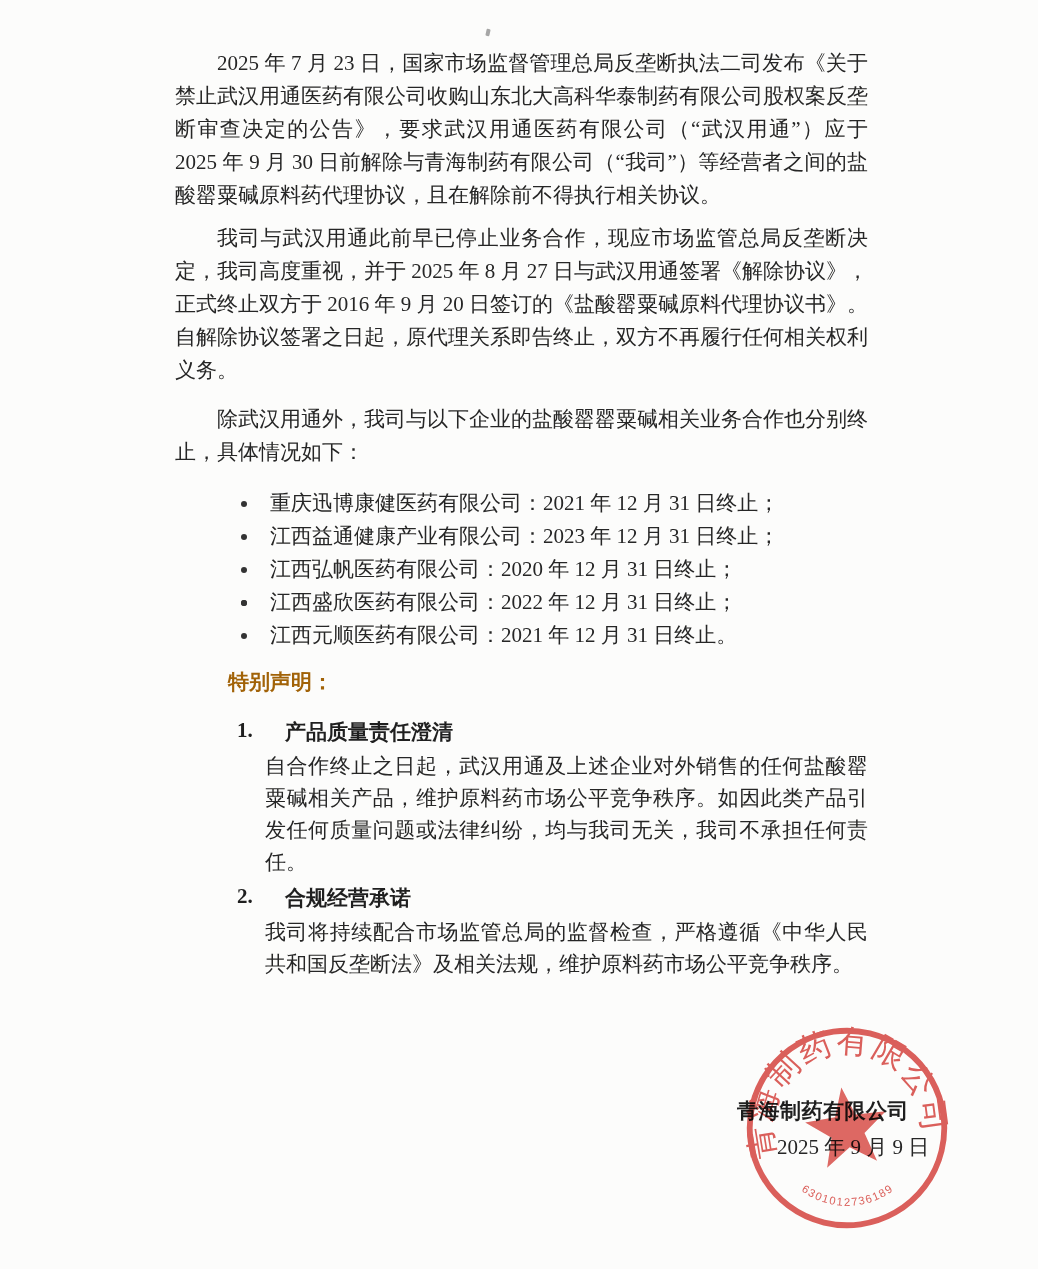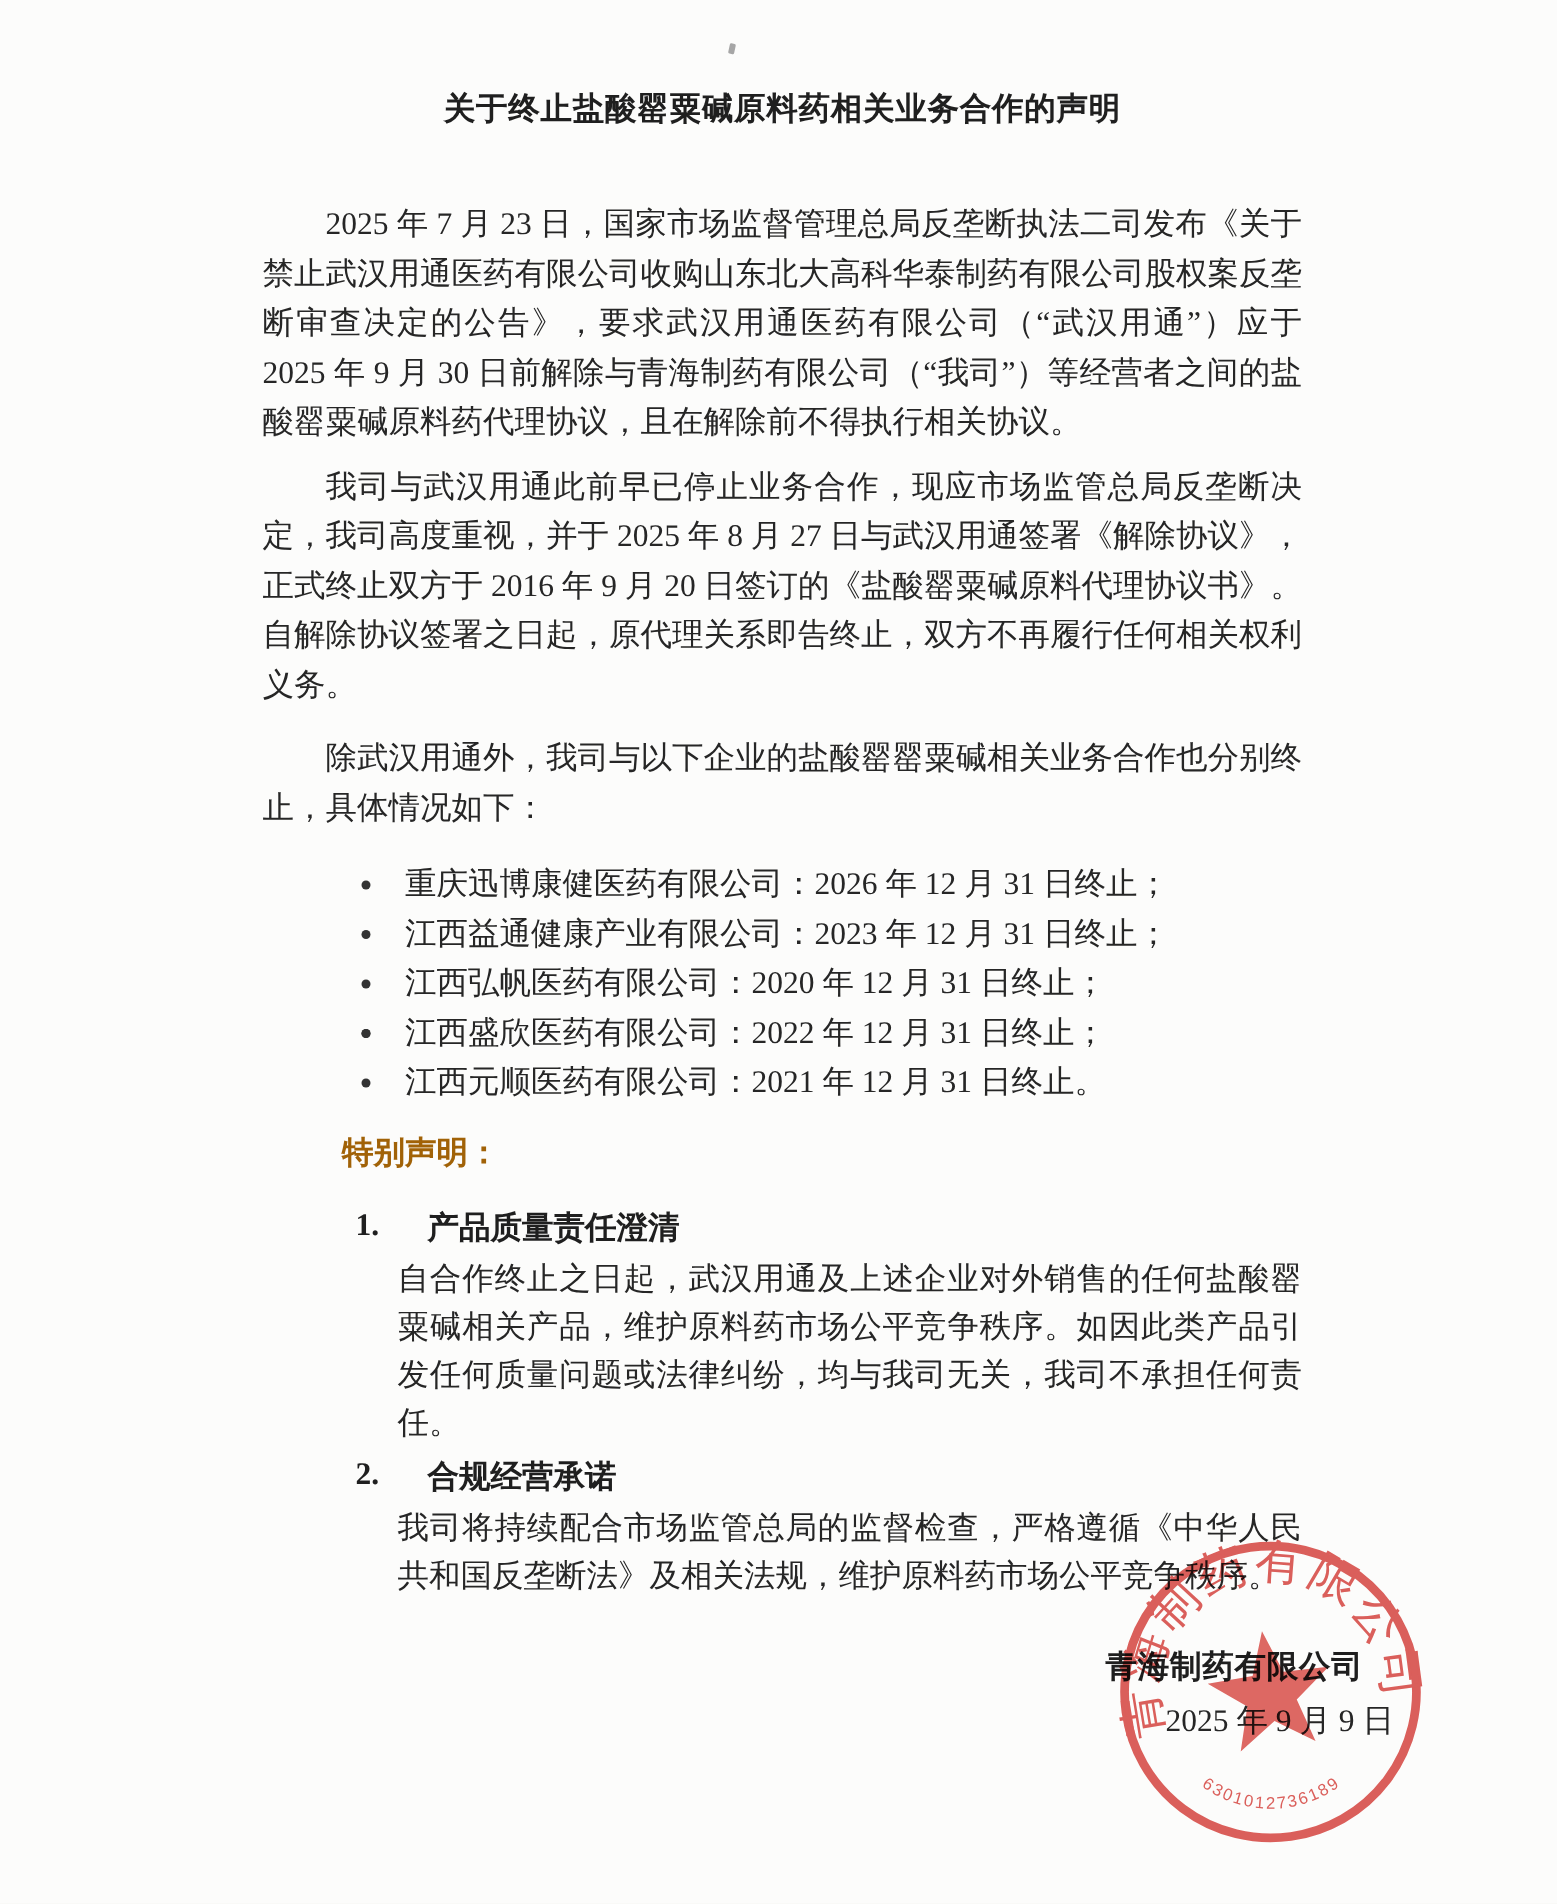--- a/index.html
+++ b/index.html
@@ -126,32 +126,31 @@
 </style>
 </head>
 <body>
 
 <div class="page">
 
   <div class="speck"></div>
 
   <div class="content">
 
-    <h1 class="doc-title">关于终止盐酸罂粟碱原料药相关业务合作的声明</h1>
 
     <p class="para p1">2025 年 7 月 23 日，国家市场监督管理总局反垄断执法二司发布《关于禁止武汉用通医药有限公司收购山东北大高科华泰制药有限公司股权案反垄断审查决定的公告》，要求武汉用通医药有限公司（“武汉用通”）应于 2025 年 9 月 30 日前解除与青海制药有限公司（“我司”）等经营者之间的盐酸罂粟碱原料药代理协议，且在解除前不得执行相关协议。</p>
 
     <p class="para p2">我司与武汉用通此前早已停止业务合作，现应市场监管总局反垄断决定，我司高度重视，并于 2025 年 8 月 27 日与武汉用通签署《解除协议》，正式终止双方于 2016 年 9 月 20 日签订的《盐酸罂粟碱原料代理协议书》。自解除协议签署之日起，原代理关系即告终止，双方不再履行任何相关权利义务。</p>
 
     <p class="para p3">除武汉用通外，我司与以下企业的盐酸罂罂粟碱相关业务合作也分别终止，具体情况如下：</p>
 
     <ul class="term-list">
       <li>
         <span class="dot"></span>
-        <span>重庆迅博康健医药有限公司：2026 年 12 月 31 日终止；</span>
+        <span>重庆迅博康健医药有限公司：2021 年 12 月 31 日终止；</span>
       </li>
       <li>
         <span class="dot"></span>
         <span>江西益通健康产业有限公司：2023 年 12 月 31 日终止；</span>
       </li>
       <li>
         <span class="dot"></span>
         <span>江西弘帆医药有限公司：2020 年 12 月 31 日终止；</span>
       </li>
       <li>

